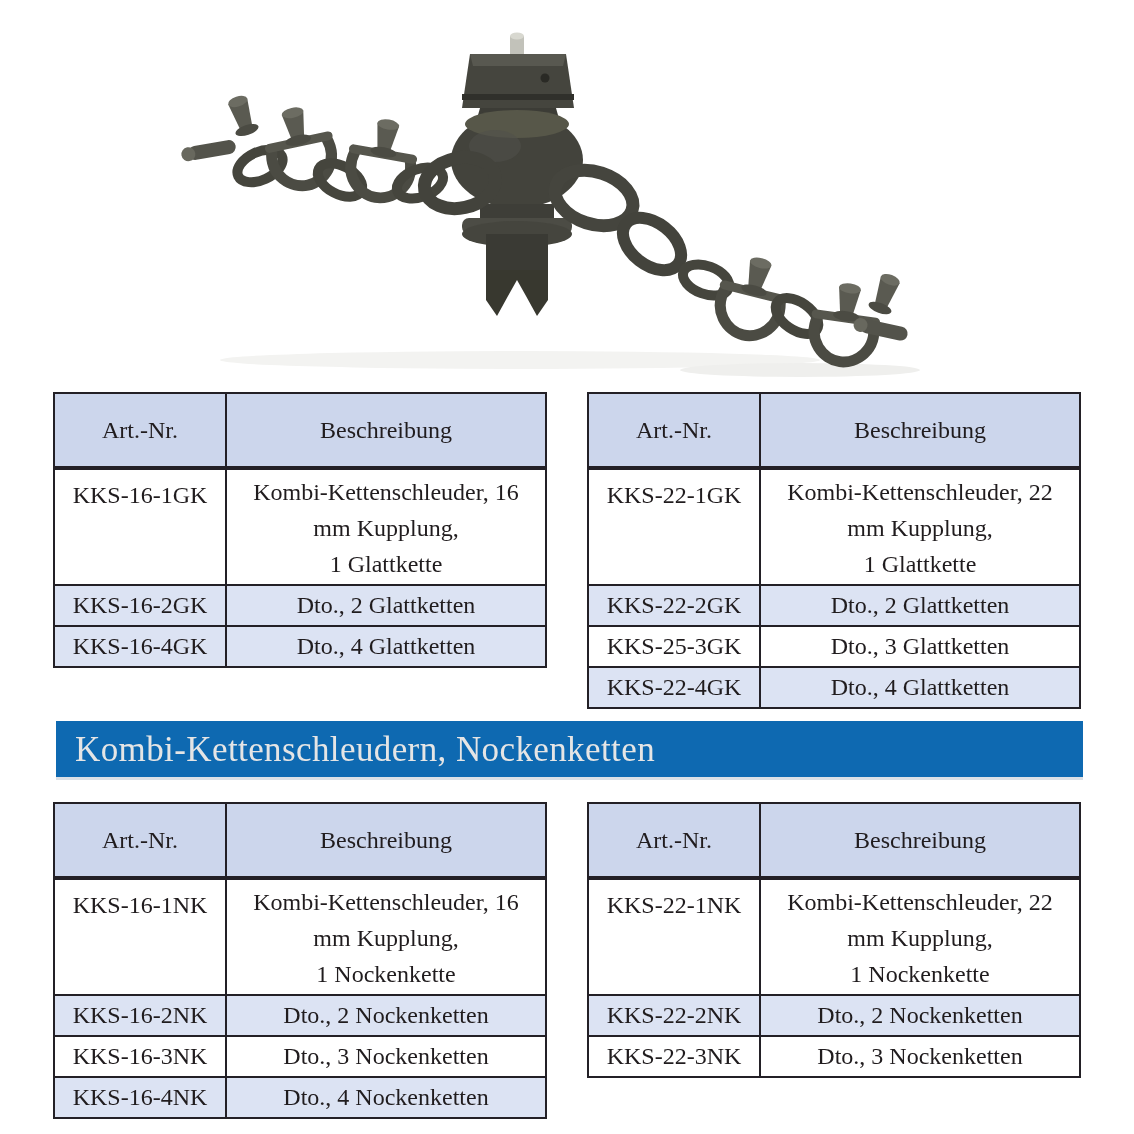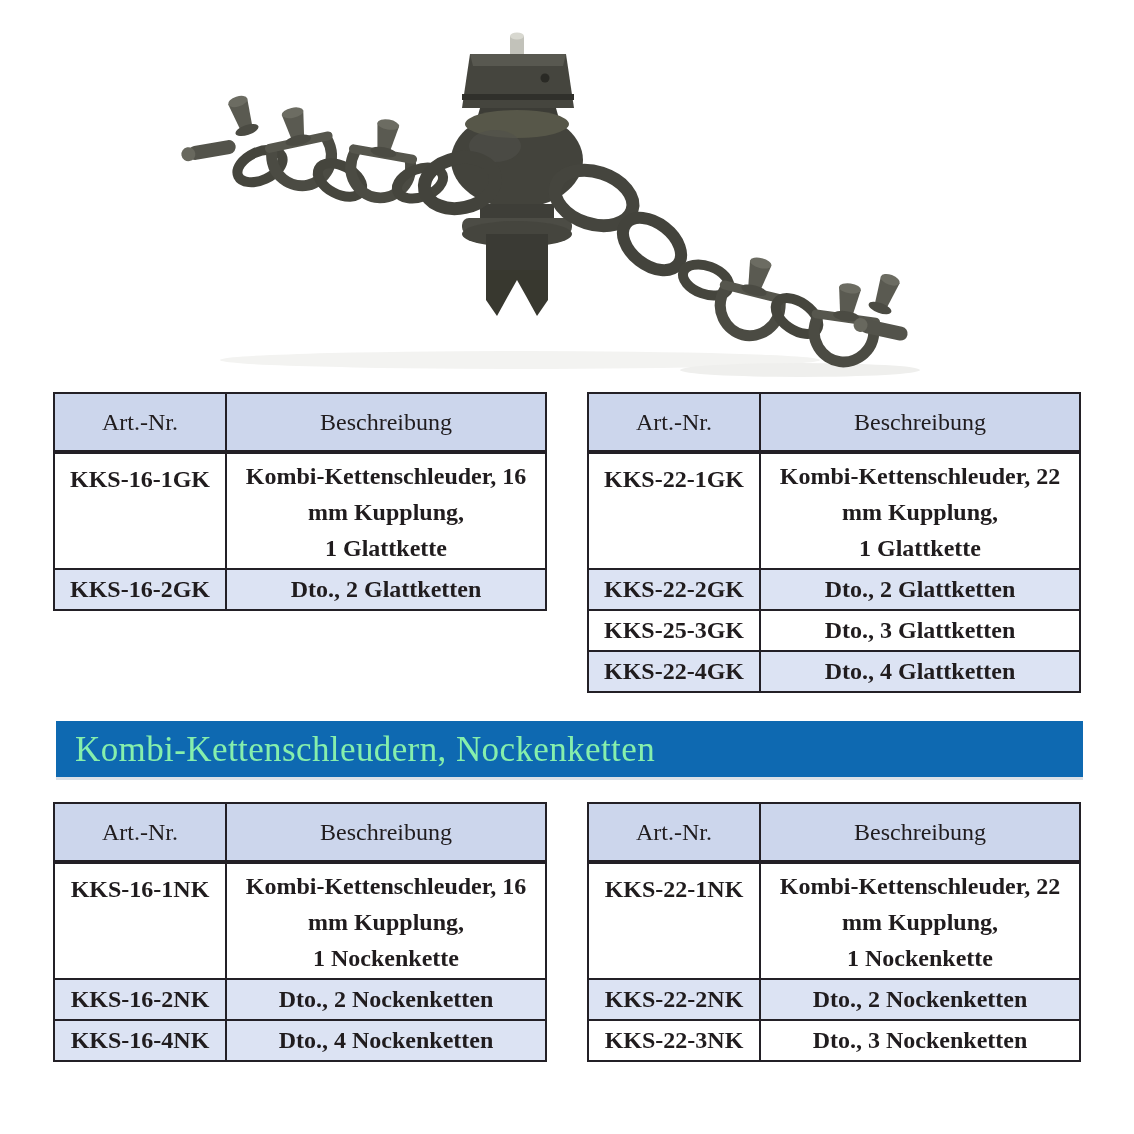--- a/index.html
+++ b/index.html
@@ -13,34 +13,34 @@
   .tbl-wrap{position:absolute;width:494px;}
   .pos-top-left{left:53px;top:392px;}
   .pos-top-right{left:587px;top:392px;}
   .pos-bottom-left{left:53px;top:802px;}
   .pos-bottom-right{left:587px;top:802px;}
   table.parts{width:100%;border-collapse:collapse;table-layout:fixed;background:#ffffff;}
   table.parts,.parts th,.parts td{border:2px solid #232026;}
   .parts col.c1{width:172px;}
   .parts th{
     background:#ccd6ec;height:40px;font-weight:normal;font-size:24px;
-    border-bottom:4px solid #232026;padding:8px;text-align:center;
-  }
-  .parts td{font-size:24px;text-align:center;padding:0 6px;height:39px;vertical-align:middle;font-weight:bold;}
+    border-bottom:4px solid #232026;padding:16px;text-align:center;
+  }
+  .parts td{font-size:24px;text-align:center;padding:0 6px;height:39px;vertical-align:middle;}
   .parts tr.alt td{background:#dce3f3;}
   .parts td.top{vertical-align:top;padding-top:12px;height:102px;}
   .parts td.multi{vertical-align:top;padding-top:4px;white-space:pre-line;line-height:36px;}
   
   .banner{
     position:absolute;left:56px;top:721px;width:1027px;height:56px;
     background:#0e69b1;box-shadow:0 3px 0 rgba(176,186,199,0.45);
   }
   .banner .title{
     display:block;padding-left:19px;line-height:57px;font-size:35px;
-    color:#86efac;letter-spacing:0.4px;white-space:nowrap;
+    color:#e5e5e5;letter-spacing:0.4px;white-space:nowrap;
   }
 </style>
 </head>
 <body>
 
 <div class="page">
 
   <svg class="photo" viewBox="0 0 1134 380" aria-hidden="true">
     <defs>
       <g id="shk">
@@ -124,20 +124,24 @@
         <tr>
           <td class="top">KKS-16-1GK</td>
           <td class="multi">Kombi-Kettenschleuder, 16
 mm Kupplung,
 1 Glattkette</td>
         </tr>
         <tr class="alt">
           <td>KKS-16-2GK</td>
           <td>Dto., 2 Glattketten</td>
         </tr>
+        <tr class="alt">
+          <td>KKS-16-4GK</td>
+          <td>Dto., 4 Glattketten</td>
+        </tr>
       </tbody>
     </table>
   </div>
 
   <div class="tbl-wrap pos-top-right">
     <table class="parts">
       <colgroup>
           <col class="c1">
           <col class="c2">
         </colgroup>
@@ -190,20 +194,24 @@
         <tr>
           <td class="top">KKS-16-1NK</td>
           <td class="multi">Kombi-Kettenschleuder, 16
 mm Kupplung,
 1 Nockenkette</td>
         </tr>
         <tr class="alt">
           <td>KKS-16-2NK</td>
           <td>Dto., 2 Nockenketten</td>
         </tr>
+        <tr>
+          <td>KKS-16-3NK</td>
+          <td>Dto., 3 Nockenketten</td>
+        </tr>
         <tr class="alt">
           <td>KKS-16-4NK</td>
           <td>Dto., 4 Nockenketten</td>
         </tr>
       </tbody>
     </table>
   </div>
 
   <div class="tbl-wrap pos-bottom-right">
     <table class="parts">

